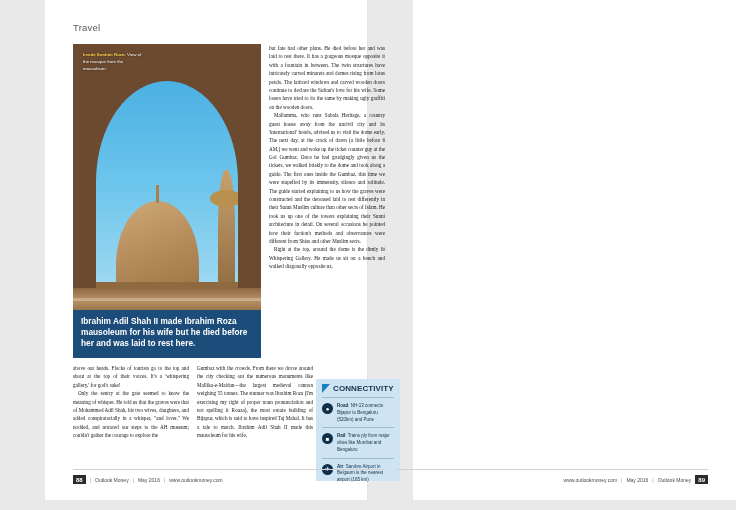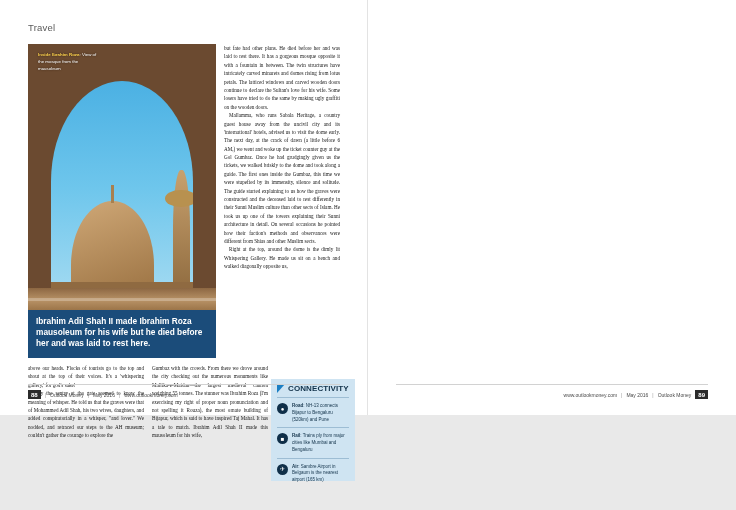--- a/index.html
+++ b/index.html
@@ -3,21 +3,21 @@
 <meta charset="utf-8">
 <style>
   * { box-sizing: border-box; margin: 0; padding: 0; }
   html, body {
     width: 736px; height: 510px;
     background: #e9e9e9;
     font-family: "Liberation Serif", serif;
     overflow: hidden;
   }
   .spread { position: relative; width: 736px; height: 510px; display: flex; }
-  .page { position: relative; width: 368px; height: 415px; background: #ffffff; }
+  .page { position: relative; width: 368px; height: 500px; background: #ffffff; margin-left: 45px; }
   .page-left  { border-right: 1px solid #e3e3e3; }
 
   
   .section-kicker {
     position: absolute; left: 28px; top: 22px;
     font-family: "Liberation Sans", sans-serif;
     font-size: 9.5px; letter-spacing: .2px; color: #5a5a5a;
   }
 
   

